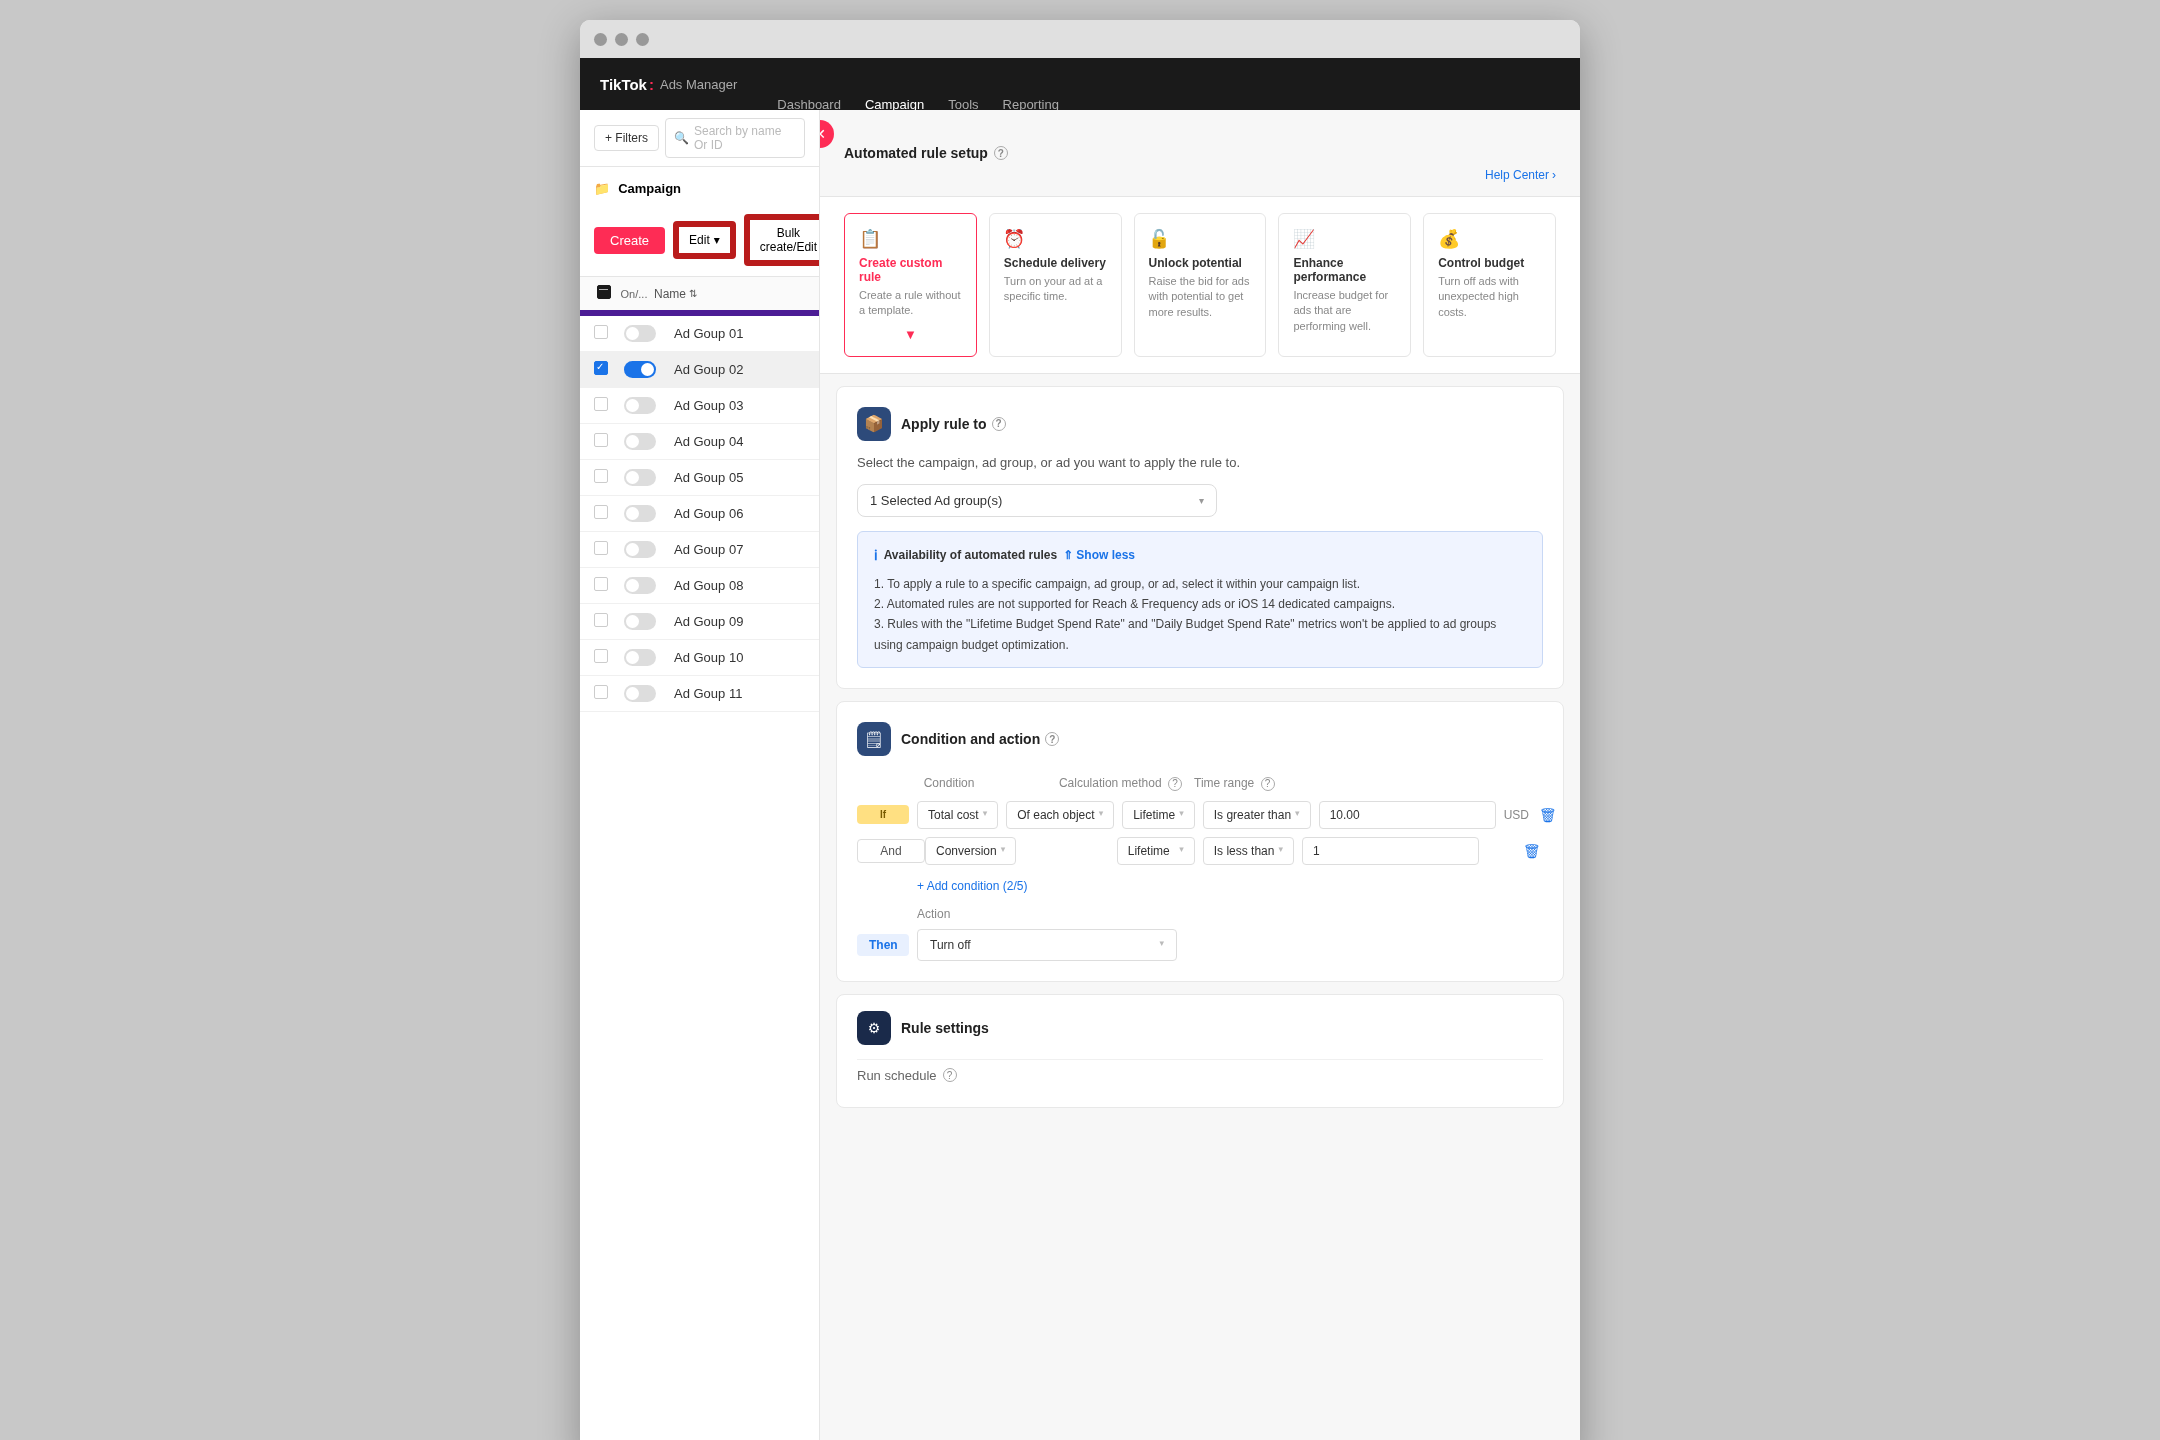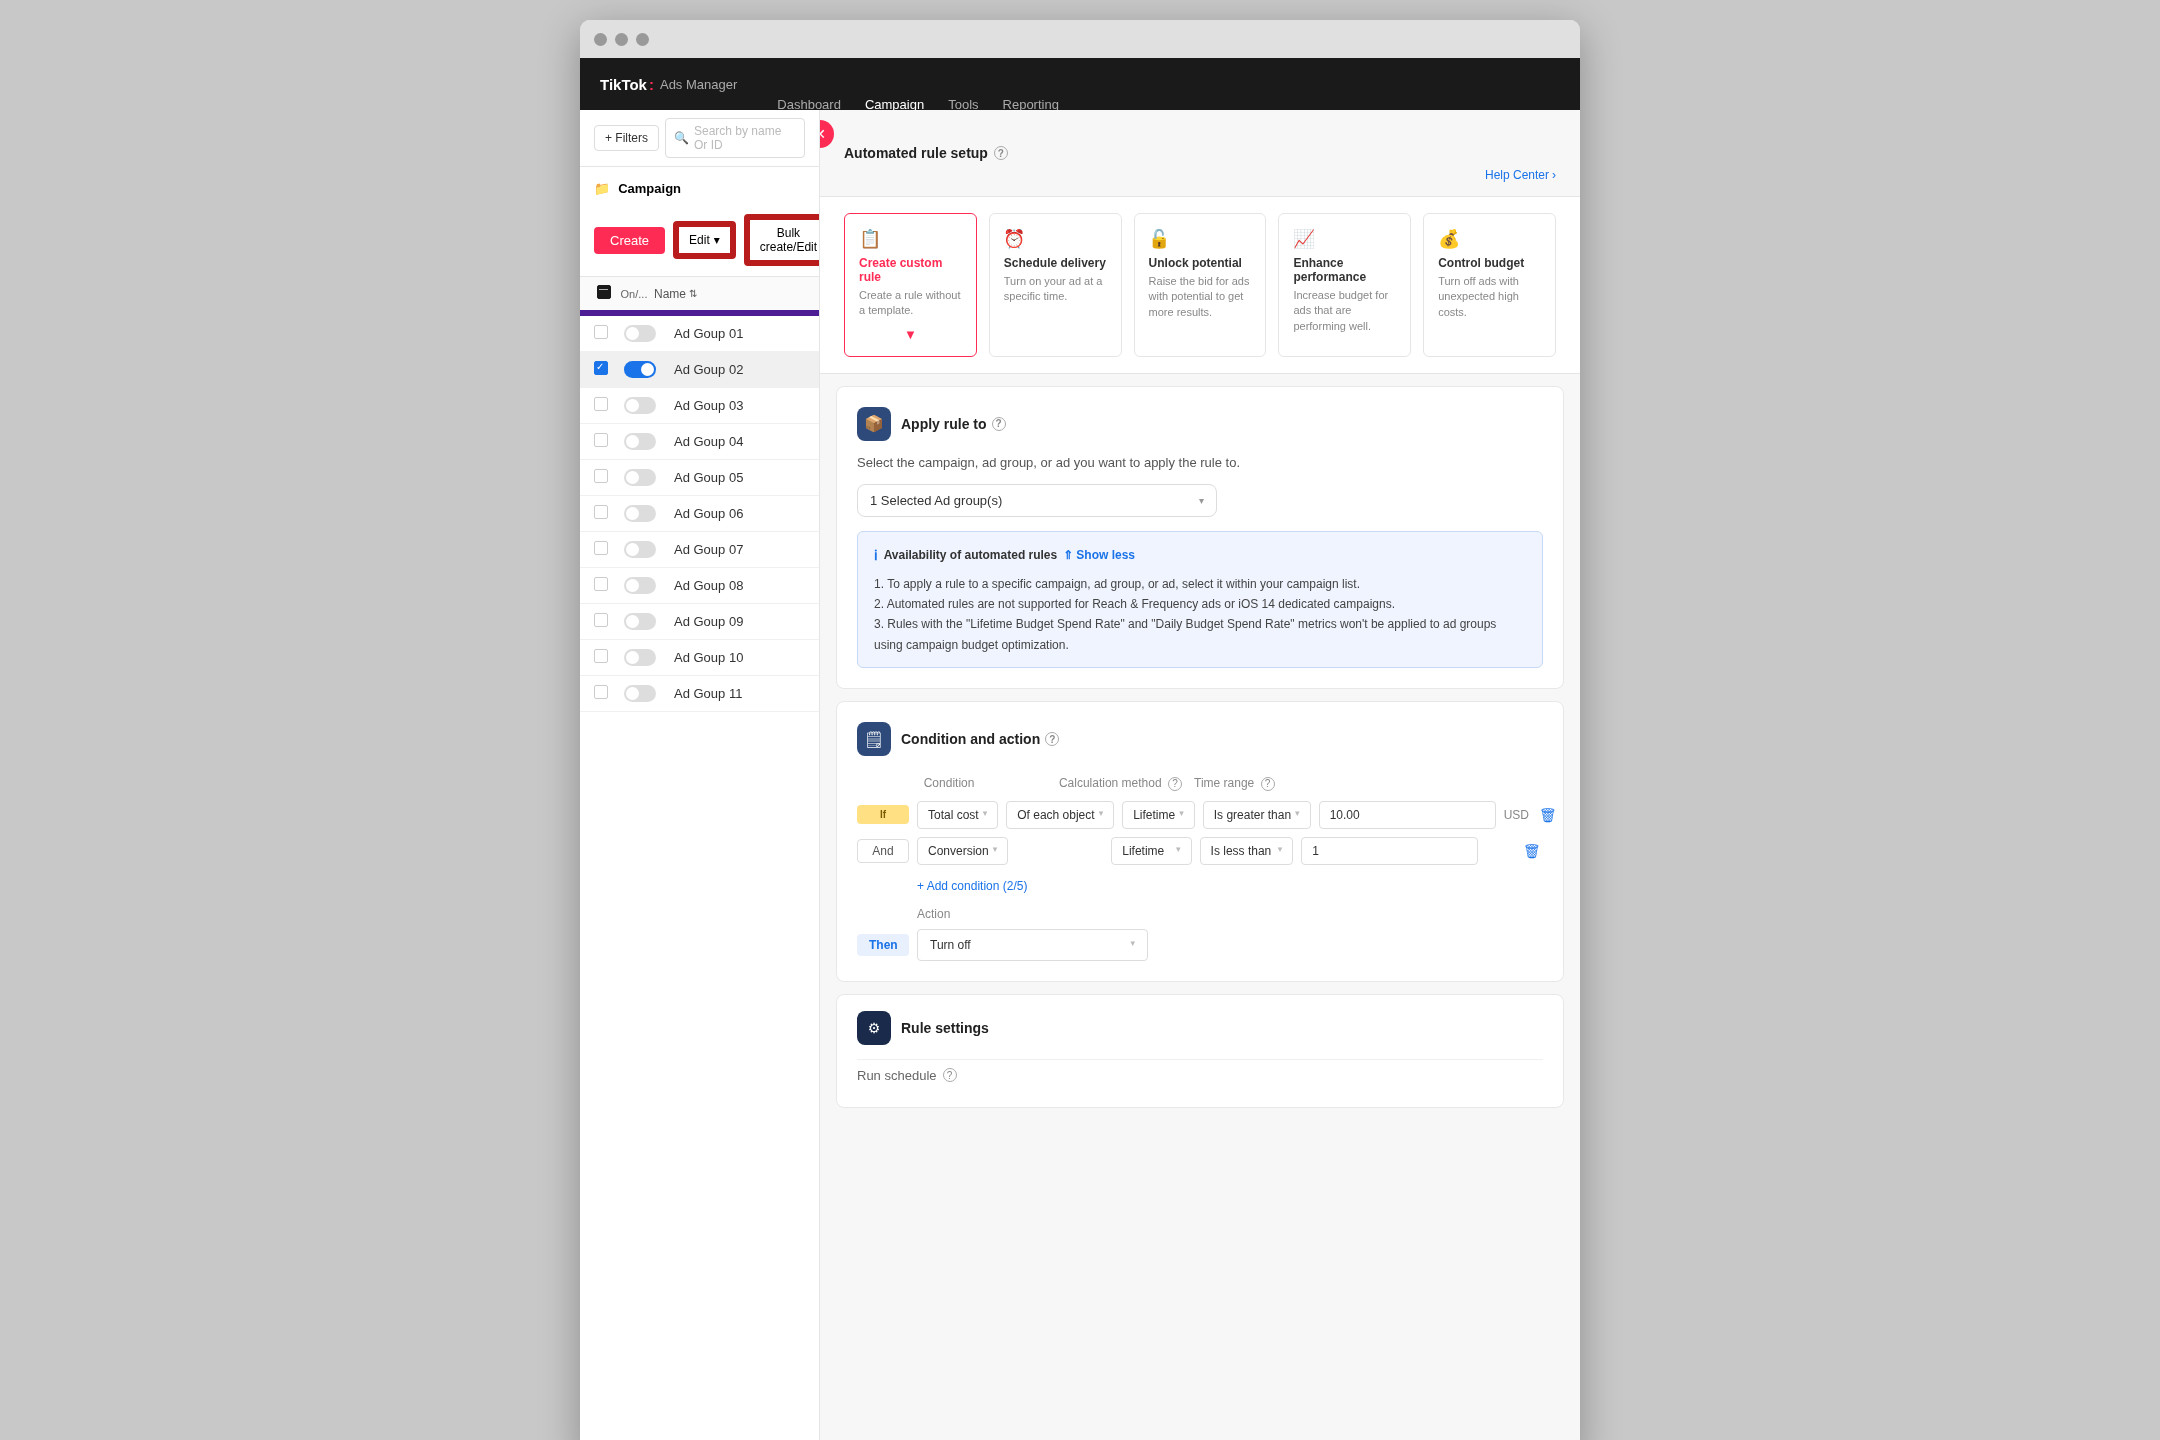--- a/index.html
+++ b/index.html
@@ -429,21 +429,21 @@
       width: 52px;
       text-align: center;
     }
     .tag-and {
       background: white;
       color: #555;
       padding: 4px 10px;
       border-radius: 4px;
       font-size: 12px;
       border: 1px solid #ddd;
-      width: 52px;
+      width: 68px;
       text-align: center;
     }
     .tag-then {
       background: #e8f0fe;
       color: #1a73e8;
       padding: 4px 12px;
       border-radius: 4px;
       font-size: 12px;
       font-weight: 600;
       width: 52px;
@@ -853,21 +853,21 @@
 
         <div class="add-condition">+ Add condition (2/5)</div>
 
         <div class="action-label-row">
           <span class="action-label">Action</span>
         </div>
         <div class="action-row">
           <div style="width:52px">
             <div class="tag-then">Then</div>
           </div>
-          <div style="width:231px">
+          <div style="width:260px">
             <div class="mini-select" style="padding:8px 12px">
               <span>Turn off</span>
               <span class="arrow">▾</span>
             </div>
           </div>
         </div>
       </div>
 
       <div class="section-rule">
         <div class="section-header">

